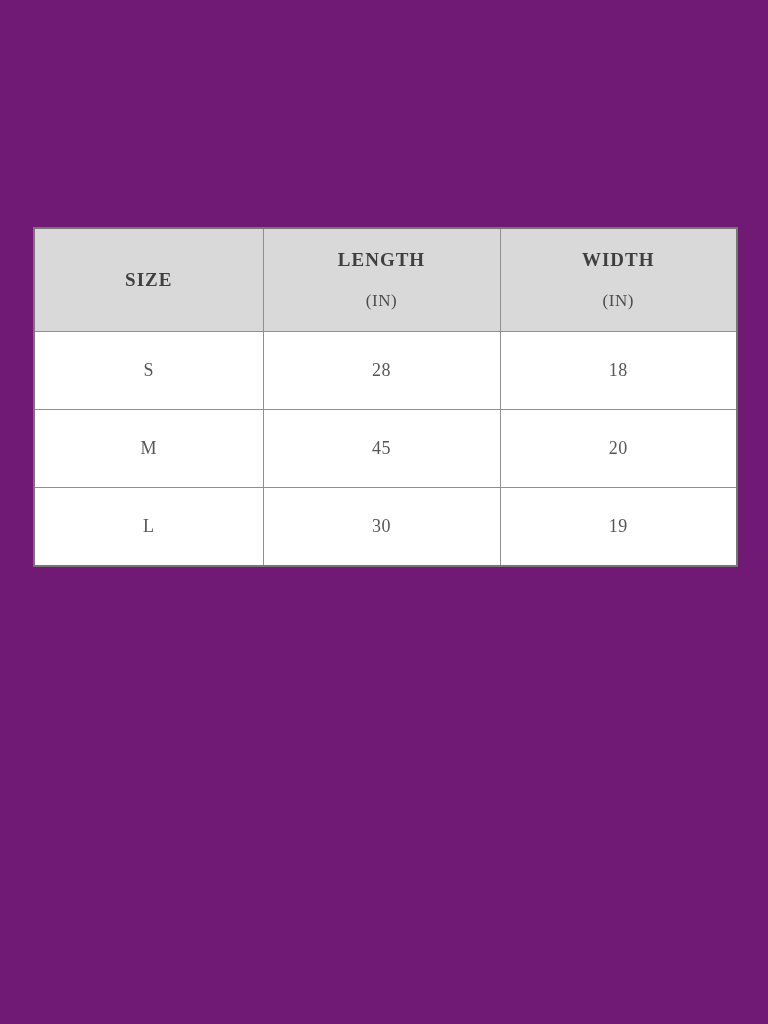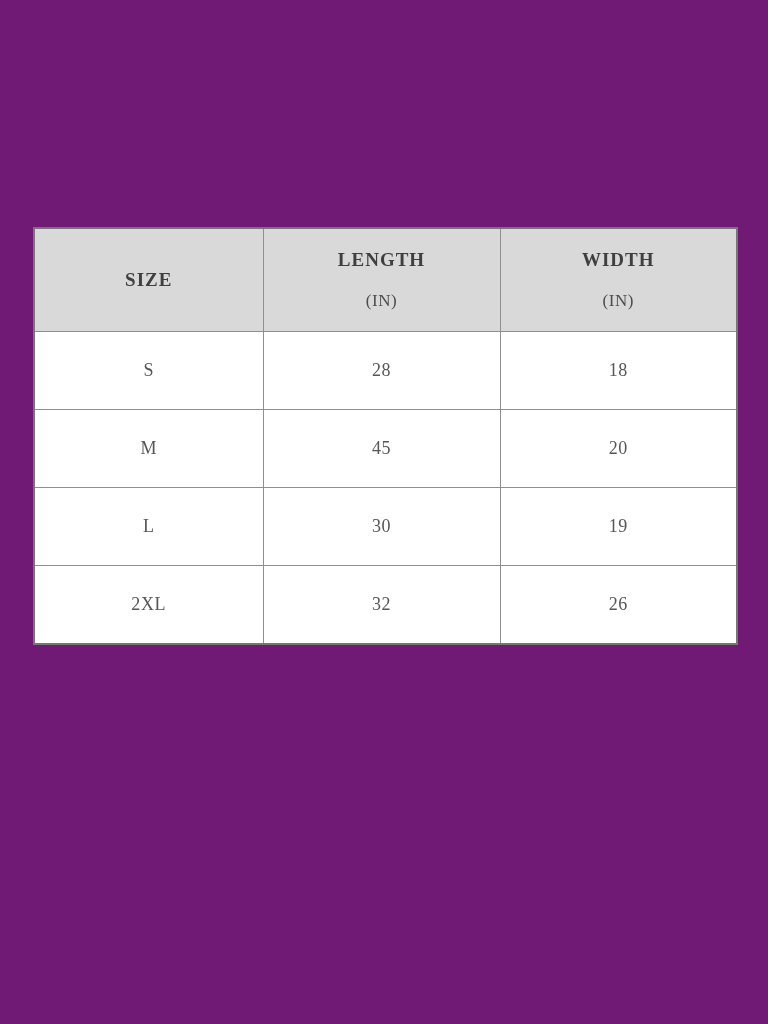--- a/index.html
+++ b/index.html
@@ -97,20 +97,15 @@
       <tr>
         <td>M</td>
         <td>45</td>
         <td>20</td>
       </tr>
       <tr>
         <td>L</td>
         <td>30</td>
         <td>19</td>
       </tr>
-      <tr>
-        <td>2XL</td>
-        <td>32</td>
-        <td>26</td>
-      </tr>
     </tbody>
   </table>
 </div>
 
 </body></html>

